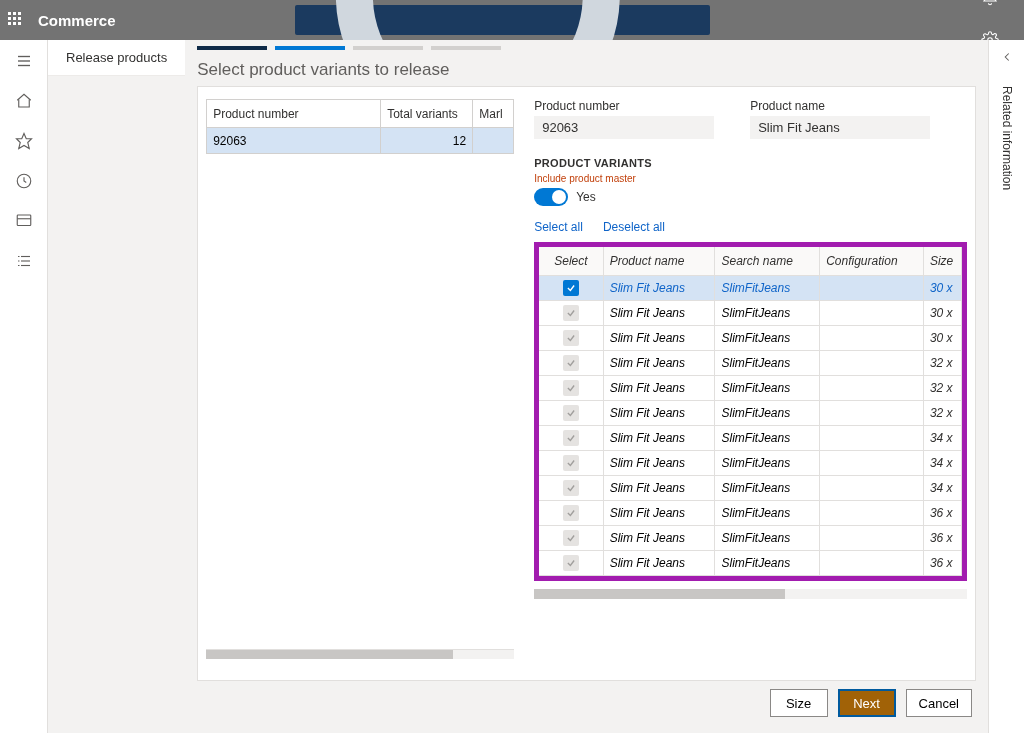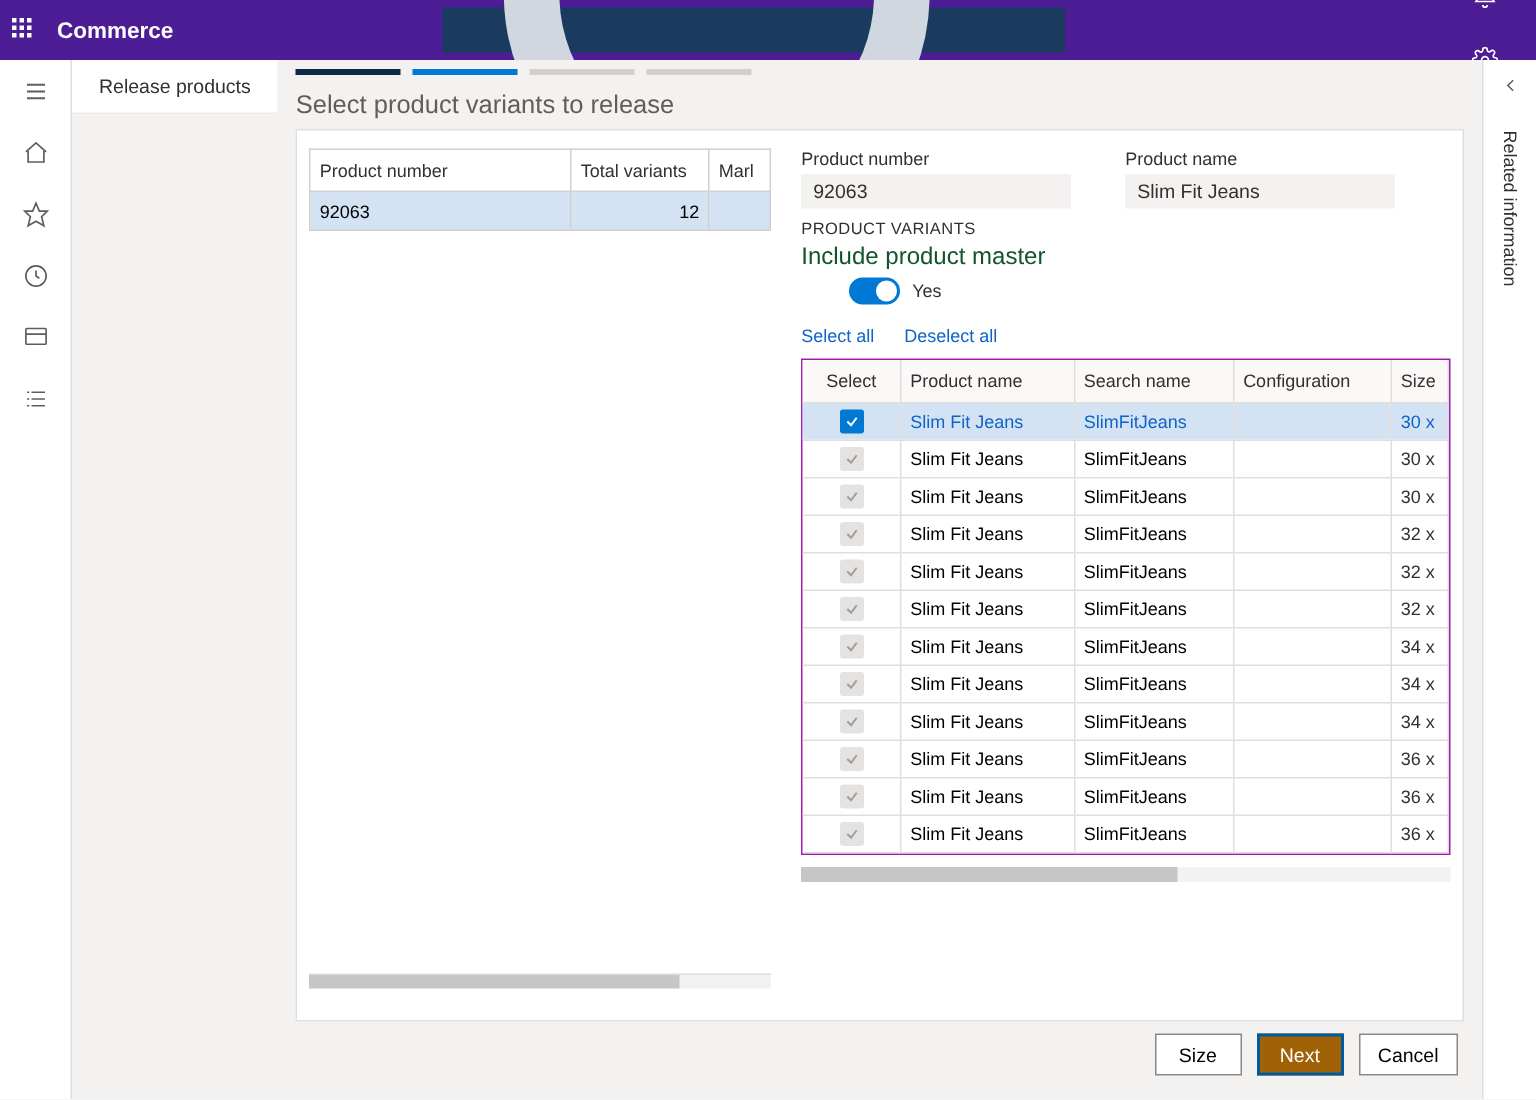--- a/index.html
+++ b/index.html
@@ -1,20 +1,20 @@
 <!DOCTYPE html>
 <html><head>
 <meta charset="utf-8">
 <style>
 * { box-sizing: border-box; margin: 0; padding: 0; font-family: "Segoe UI", Arial, sans-serif; }
 html, body { width: 1024px; height: 733px; overflow: hidden; background: #f3f2f1; }
 
 .topbar {
   height: 40px;
-  background: #4c1d95;
+  background: #737373;
   color: #fff;
   display: flex;
   align-items: center;
   padding: 0 8px;
   gap: 14px;
 }
 .waffle-icon { width: 16px; height: 16px; display: grid; grid-template-columns: repeat(3, 3px); grid-template-rows: repeat(3, 3px); gap: 2px; }
 .waffle-icon span { background: #fff; }
 .app-name { font-size: 15px; font-weight: 600; }
 .search-container {
@@ -117,36 +117,36 @@
 .field { display: flex; flex-direction: column; gap: 3px; }
 .field label { font-size: 12px; color: #323130; }
 .field input {
   border: none;
   background: #f3f2f1;
   padding: 4px 8px;
   width: 180px;
   font-size: 13px;
   color: #323130;
 }
-.section-hdr { font-size: 11px; font-weight: 400; color: #323130; margin-top: 8px; text-transform: uppercase; letter-spacing: 0.3px; }
+.section-hdr { font-size: 11px; font-weight: 700; color: #323130; margin-top: 18px; text-transform: uppercase; letter-spacing: 0.3px; }
 .toggle-row { display: flex; flex-direction: column; gap: 4px; margin-top: 4px; }
-.toggle-label { font-size: 16px; color: #14532d; }
-.toggle-ctrl { display: flex; align-items: center; gap: 8px; margin-left: 32px; }
+.toggle-label { font-size: 10px; color: #c2410c; }
+.toggle-ctrl { display: flex; align-items: center; gap: 8px; }
 .toggle {
   width: 34px; height: 18px; border-radius: 9px; background: #0078d4; position: relative; cursor: pointer;
 }
 .toggle::after {
   content: ""; position: absolute; right: 2px; top: 2px; width: 14px; height: 14px; border-radius: 50%; background: #fff;
 }
 .toggle-val { font-size: 12px; color: #323130; }
 
 .link-row { display: flex; gap: 20px; margin: 14px 0 8px; }
 .link-row a { font-size: 12px; color: #0f64c8; text-decoration: none; cursor: pointer; }
 
-.var-table-wrap { border: 1px solid #a21caf; overflow: hidden; }
+.var-table-wrap { border: 5px solid #a21caf; overflow: hidden; font-style: italic; }
 .var-table { border-collapse: collapse; width: 100%; font-size: 12px; }
 .var-table th, .var-table td {
   border-bottom: 1px solid #e1dfdd;
   border-right: 1px solid #e1dfdd;
   padding: 0 6px;
   height: 25px;
   text-align: left;
 }
 .var-table th { background: #faf9f8; font-weight: 400; color: #323130; height: 28px; }
 .var-table th:first-child, .var-table td:first-child { width: 84px; text-align: center; }

